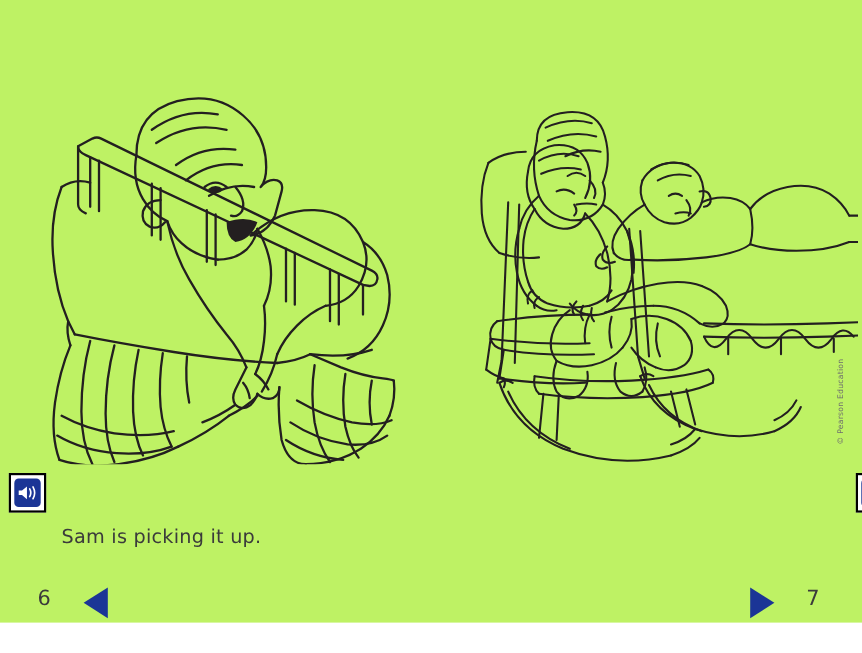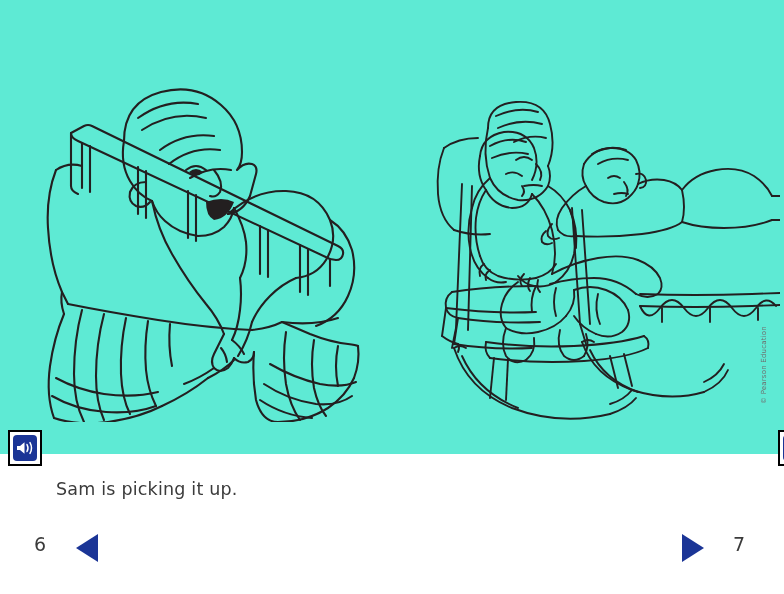--- a/index.html
+++ b/index.html
@@ -12,22 +12,22 @@
     height: 594px;
     position: relative;
     overflow: hidden;
     font-family: "DejaVu Sans", sans-serif;
   }
 
   #page {
     position: absolute;
     left: 0; top: 0;
     width: 784px;
-    height: 454px;
-    background: #5eead4;
+    height: 566px;
+    background: #bef264;
   }
 
   
   .page-half {
     position: absolute;
     top: 0;
     height: 594px;
   }
   #page-left  { left: 0;   width: 392px; }
   #page-right { left: 392px; width: 392px; }

